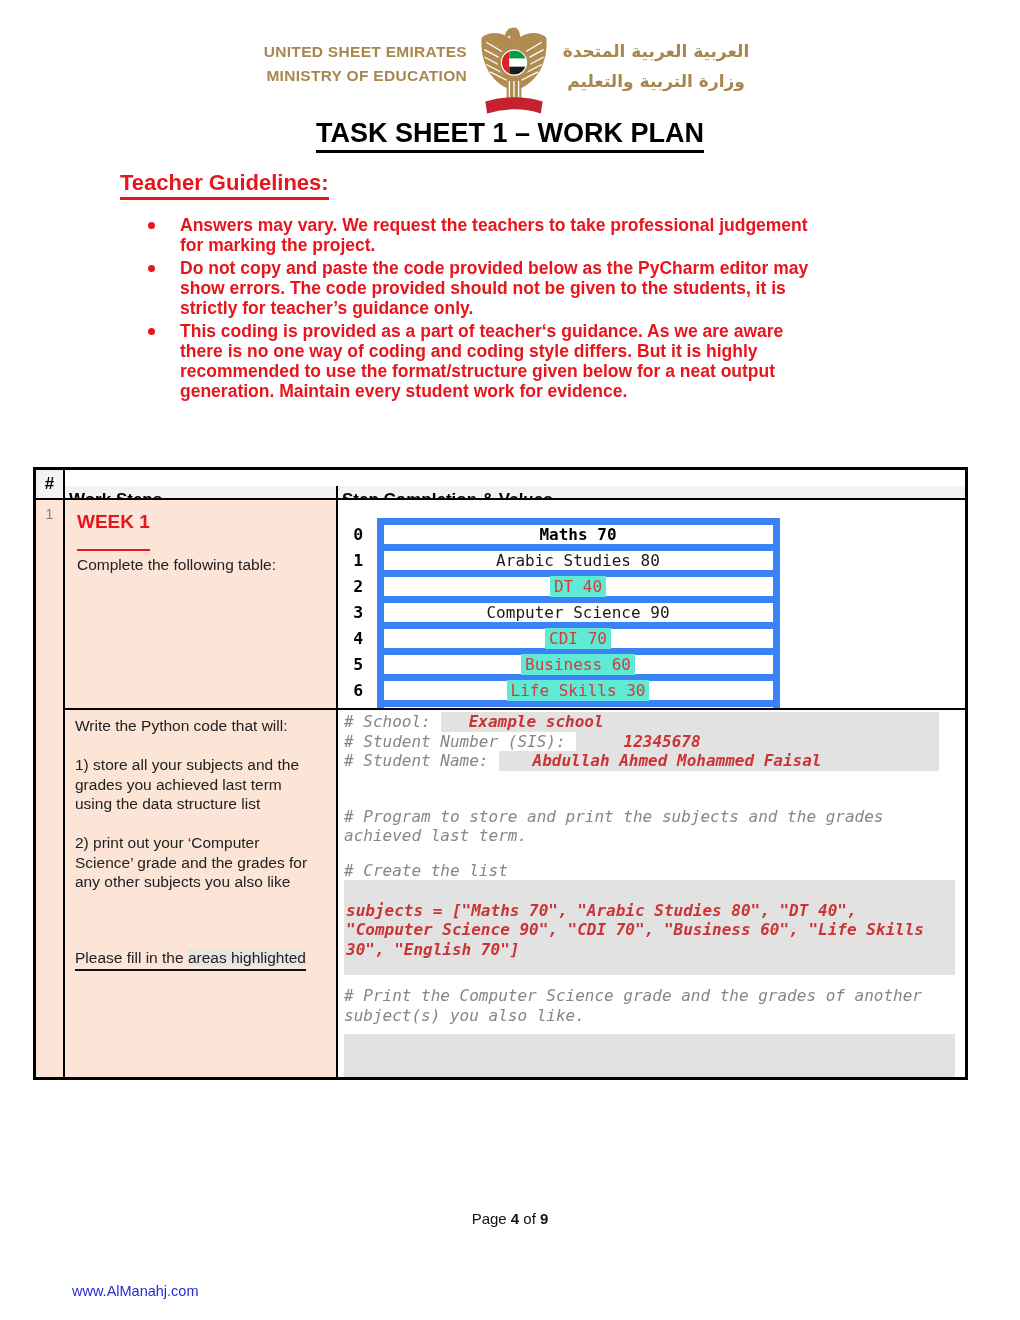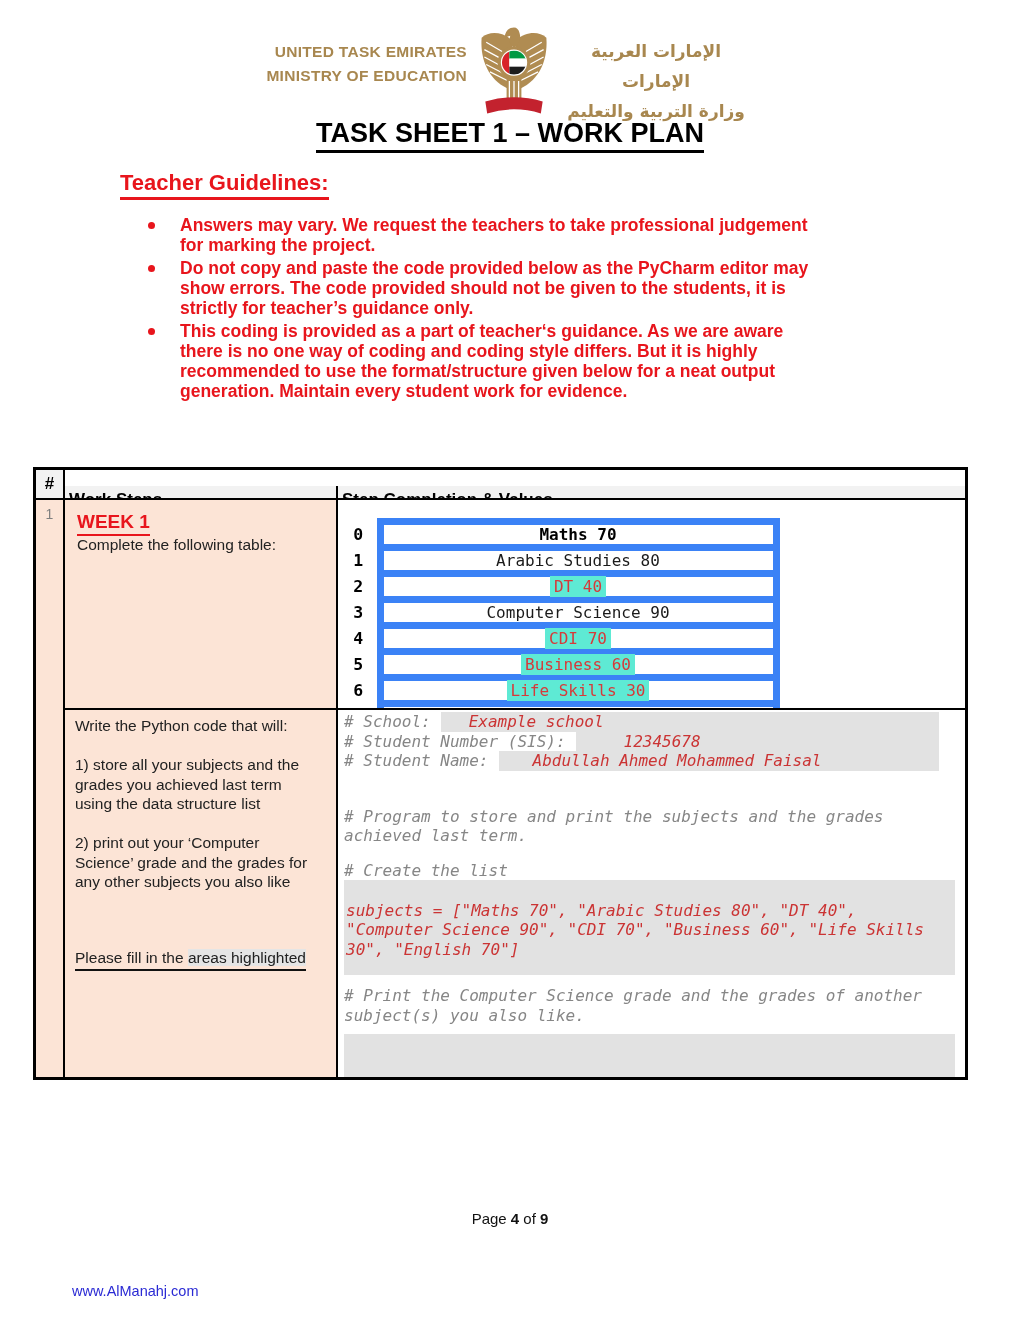--- a/index.html
+++ b/index.html
@@ -39,21 +39,21 @@
   .br { border-right:2.5px solid #000; }
   .bb { border-bottom:2.5px solid #000; }
   .th { background:#f2f2f2; font-weight:bold; font-size:17px; line-height:27px; }
   .th-num { text-align:center; }
   .th-pad { padding-left:4px;margin-top:16px; }
   .peach { background:#fce4d6; }
   .num-cell { grid-row:2 / 4; text-align:center; color:#7f7f7f; font-size:14px; padding-top:6px; }
 
   .week-cell { padding:11px 12px; }
   .week-title { display:inline-block; color:#e8151c; font-size:19px; font-weight:bold;
-                border-bottom:2.5px solid #e8151c; padding-bottom:1px; }
+                border-bottom:2.5px solid #e8151c; padding-bottom:16px; margin-bottom:5px; }
   .week-sub { font-size:15.5px; color:#222; }
 
   
   .subjects-wrap { padding:18px 0 0 8px; background:#fff; }
   .stable { border-collapse:collapse; font-family:"DejaVu Sans Mono","Liberation Mono",monospace; }
   .stable td { height:23.4px; }
   .stable .idx { width:34px; text-align:center; font-weight:bold; font-size:16.5px; border:none; padding-right:6px; }
   .stable .box { width:396px; border:7px solid #3b82f6; text-align:center; font-size:16px; color:#1a1a1a; }
   .stable .b  { font-weight:bold; color:#000; }
   .stable .hl span { background:#5eead4; color:#d63a3a; padding:1px 4px; }
@@ -61,21 +61,21 @@
   
   .task-cell { padding:6px 10px; font-size:15.5px; line-height:19.5px; color:#222; }
   .task-block { white-space:pre-line; margin-bottom:19.5px; }
   .task-note { margin-top:37px; border-bottom:2px solid #111; display:inline-block; padding-bottom:1px; }
   .task-note .nhl { background:#e5e5e5; }
 
   
   .code-cell { padding:2px 6px 0 6px; font-family:"DejaVu Sans Mono","Liberation Mono",monospace;
                font-size:16px; line-height:19.5px; font-style:italic; }
   .cm { color:#868686; white-space:pre-line; }
-  .rv { color:#cb3434; font-weight:normal; }
+  .rv { color:#cb3434; font-weight:bold; }
   .chl { display:flex; }
   .chl .lbl { color:#868686; flex:0 0 auto; padding-right:10px; }
   .chl .gfill { background:#e2e2e2; flex:1 1 auto; margin-right:20px; }
   .chl .gfix  { background:#e2e2e2; width:478px; flex:0 0 auto; }
   .p1 { padding-left:28px; } .p2 { padding-left:48px; } .p3 { padding-left:34px; } .p4 { padding-left:10px; }
   .gap-lg { height:36px; } .gap-md { height:15px; } .gap-sm { height:11px; }
   .gray-block { background:#e2e2e2; margin-right:4px; white-space:pre-line; }
   .blk-subjects { padding:1px 4px 16px 2px; }
   .blk-print { margin-top:9px; padding:21px 4px 2px 2px; }
 
@@ -83,21 +83,21 @@
   .page-num { position:absolute; left:0; top:1210px; width:100%; text-align:center; font-size:15px; color:#111; }
   .page-num b { font-weight:bold; }
   .watermark { position:absolute; left:72px; top:1283px; font-size:14.5px; color:#2a2ad4; text-decoration:none; }
 </style>
 </head>
 <body>
 
 <div class="page">
 
   <div class="hdr-en">
-    <div>UNITED TASK EMIRATES</div>
+    <div>UNITED SHEET EMIRATES</div>
     <div>MINISTRY OF EDUCATION</div>
   </div>
 
   <div class="emblem">
     <svg width="74" height="90" viewBox="0 0 80 96" aria-hidden="true">
 
       <path d="M38 16 C27 6 13 6 5 13 C3 40 15 62 38 70 Z" fill="#b08c52"></path>
       <path d="M10 18 L34 32 M8 26 L34 40 M8 34 L34 48 M10 42 L35 55 M14 50 L36 61" stroke="#fff" stroke-width="1.4" fill="none"></path>
 
       <path d="M42 16 C53 6 67 6 75 13 C77 40 65 62 42 70 Z" fill="#b08c52"></path>
@@ -117,21 +117,21 @@
         <rect x="35" y="27" width="18" height="8.7" fill="#009a44"></rect>
         <rect x="35" y="35.7" width="18" height="8.7" fill="#ffffff"></rect>
         <rect x="35" y="44.4" width="18" height="8.6" fill="#1c1c1c"></rect>
       </g>
 
       <path d="M9 82 Q40 73 71 82 L69 95 Q40 86 11 95 Z" fill="#c3222e"></path>
     </svg>
   </div>
 
   <div class="hdr-ar">
-    <div>الإمارات العربية الإمارات</div>
+    <div>العربية العربية المتحدة</div>
     <div>وزارة التربية والتعليم</div>
   </div>
 
   <div class="doc-title">
     <span>TASK SHEET 1 – WORK PLAN</span>
   </div>
 
   <div class="guide-head">
     <span>Teacher Guidelines:</span>
   </div>

